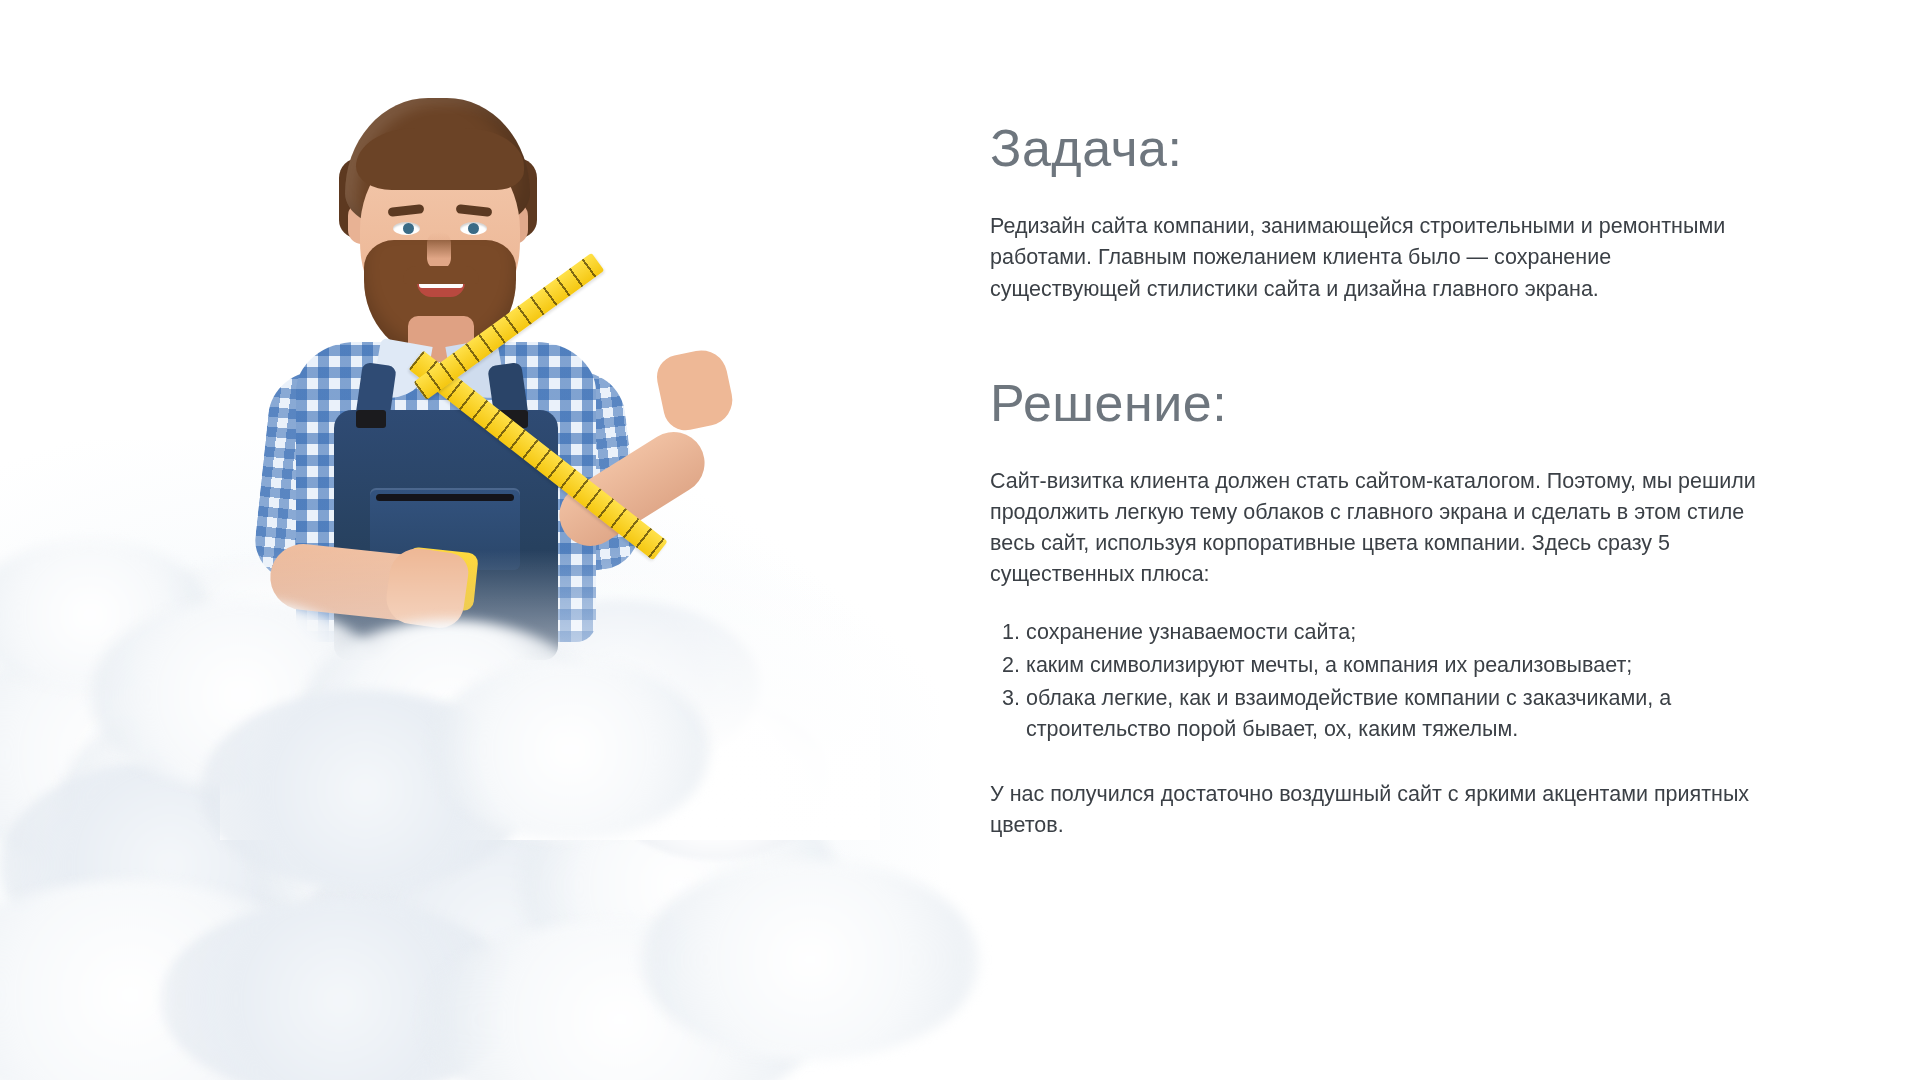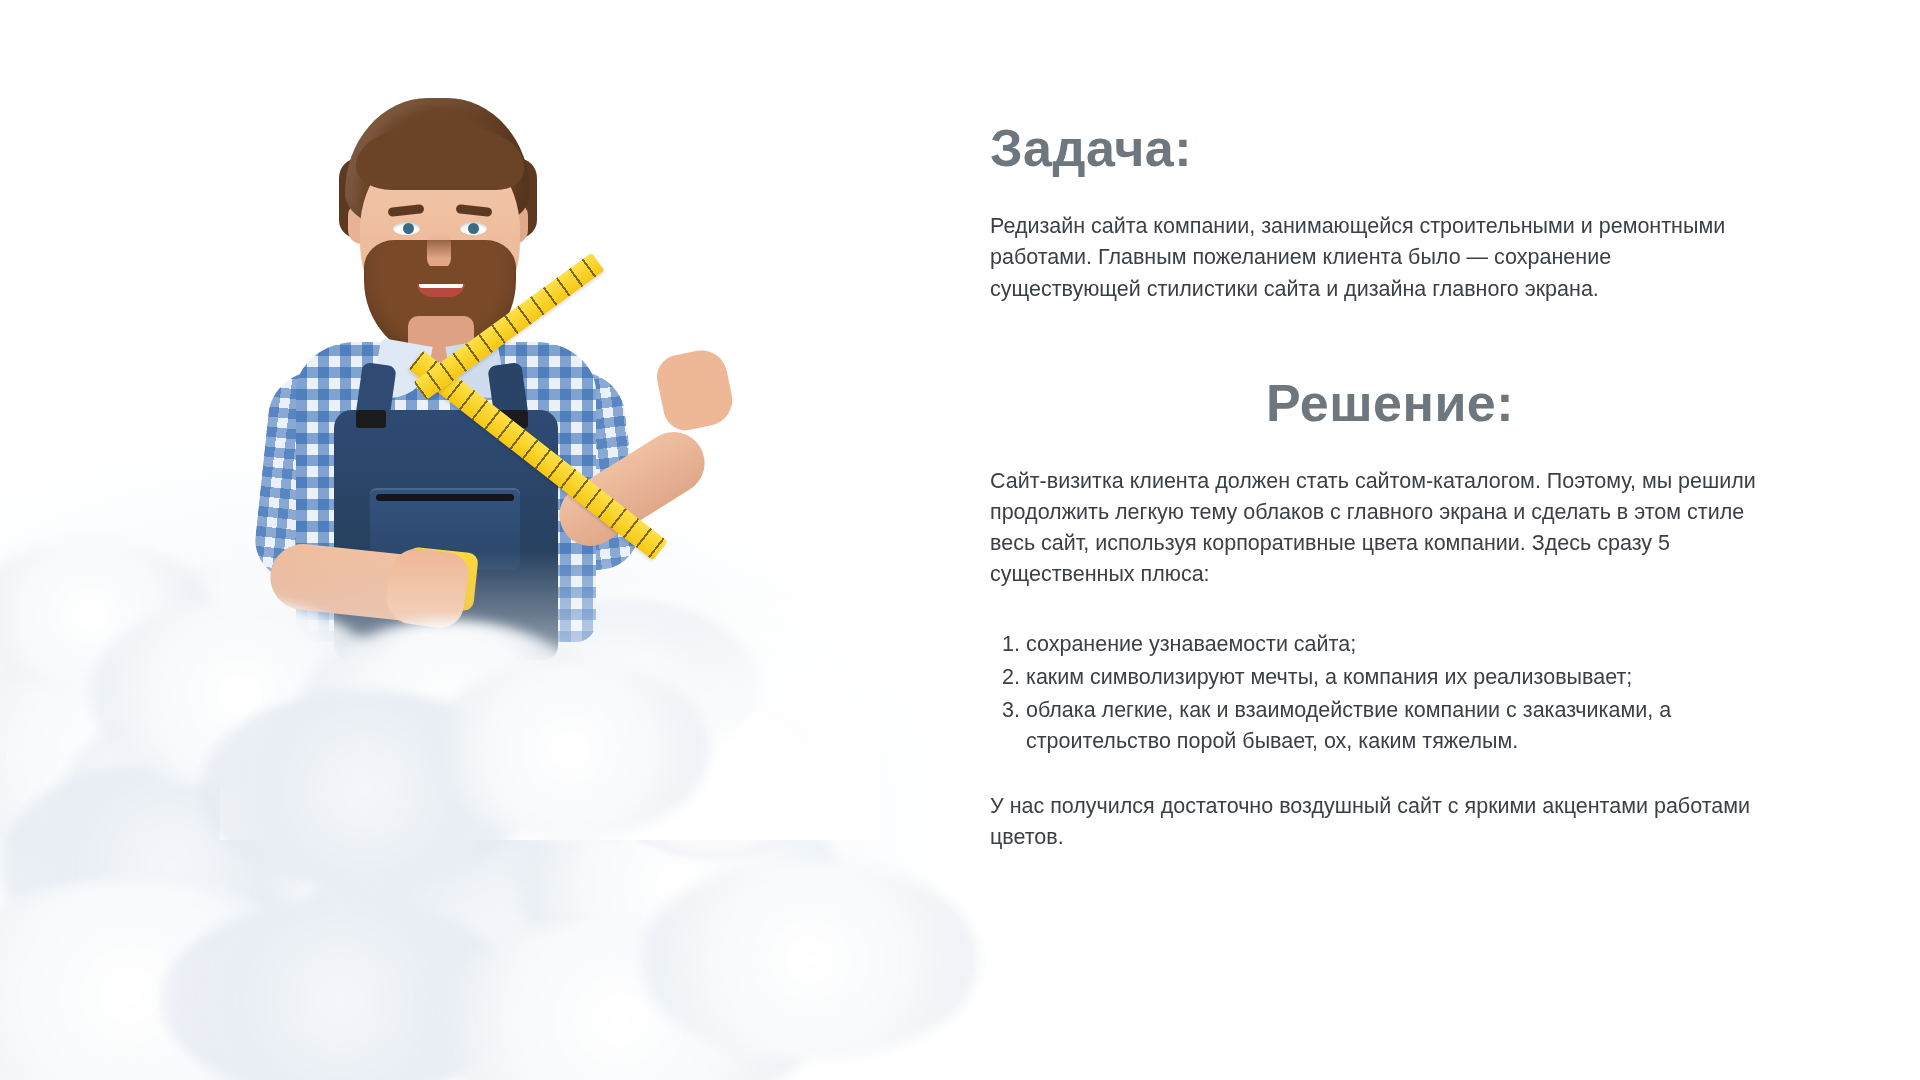--- a/index.html
+++ b/index.html
@@ -201,38 +201,37 @@
   .content {
     position: absolute;
     left: 990px;
     top: 120px;
     width: 800px;
     color: #2f3338;
   }
   h1.section-title {
     margin: 0 0 34px 0;
     font-size: 52px;
-    font-weight: 700;
+    font-weight: 400;
     color: #6e767e;
     letter-spacing: 0.5px;
     line-height: 1.1;
   }
   h1.section-title.second {
     margin-top: 70px;
-    text-align: center;
   }
   p.body-text {
     margin: 0;
     font-size: 21.5px;
     line-height: 1.45;
     color: #3b4046;
     max-width: 770px;
   }
   ol.benefits {
-    margin: 38px 0 0 0;
+    margin: 26px 0 0 0;
     padding-left: 36px;
     font-size: 21.5px;
     line-height: 1.45;
     color: #3b4046;
     max-width: 760px;
   }
   ol.benefits li {
     margin-bottom: 2px;
   }
   p.closing {
@@ -333,16 +332,16 @@
 
     <h1 class="section-title second">Решение:</h1>
     <p class="body-text">Сайт-визитка клиента должен стать сайтом-каталогом. Поэтому, мы решили продолжить легкую тему облаков с главного экрана и сделать в этом стиле весь сайт, используя корпоративные цвета компании. Здесь сразу 5 существенных плюса:</p>
 
     <ol class="benefits">
       <li>сохранение узнаваемости сайта;</li>
       <li>каким символизируют мечты, а компания их реализовывает;</li>
       <li>облака легкие, как и взаимодействие компании с заказчиками, а строительство порой бывает, ох, каким тяжелым.</li>
     </ol>
 
-    <p class="body-text closing">У нас получился достаточно воздушный сайт с яркими акцентами работами цветов.</p>
+    <p class="body-text closing">У нас получился достаточно воздушный сайт с яркими акцентами приятных цветов.</p>
   </div>
 
 </div>
 
 </body></html>

